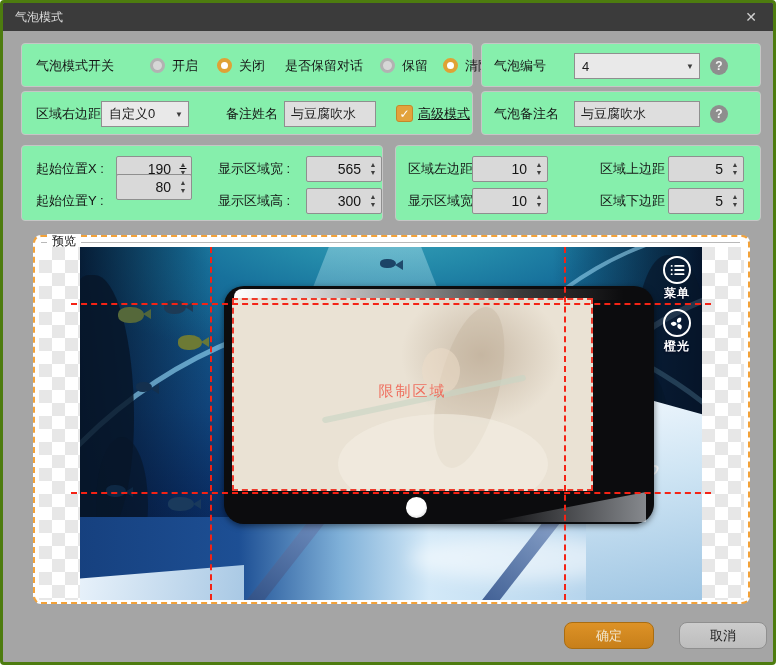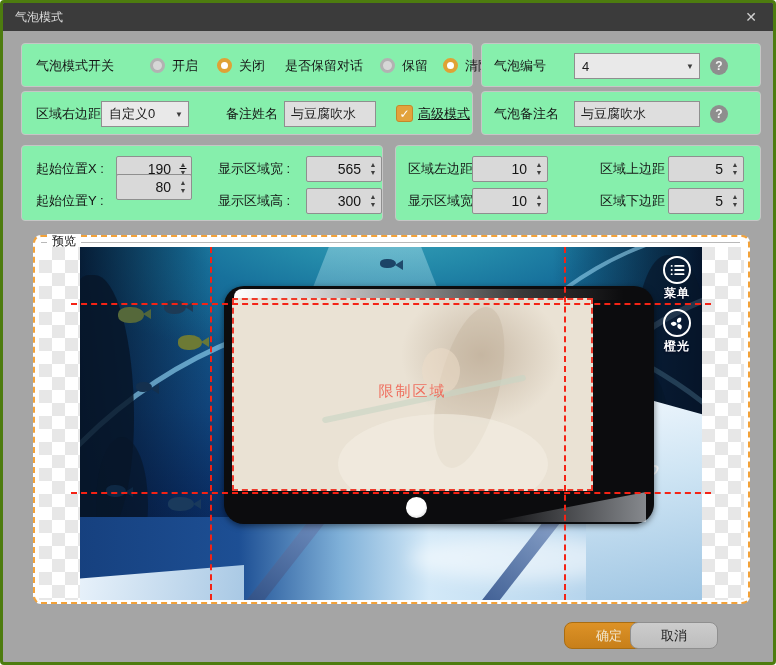--- a/index.html
+++ b/index.html
@@ -89,21 +89,21 @@
     background:linear-gradient(to right,rgba(235,238,242,0),rgba(215,220,226,.6));
     -webkit-clip-path:polygon(0 100%,100% 0,100% 100%);clip-path:polygon(0 100%,100% 0,100% 100%);}
   .tv-button{position:absolute;left:182px;bottom:6px;width:21px;height:21px;border-radius:50%;
     background:radial-gradient(circle at 45% 40%,#ffffff 55%,#e2e2e2 75%,#9a9a9a 100%);}
   
   .gv{position:absolute;top:0;height:353px;width:0;border-left:2px dashed #f42315;z-index:30;}
   .gh{position:absolute;left:32px;width:640px;height:0;border-top:2px dashed #f42315;z-index:30;}
   
   .btn{position:absolute;top:619px;height:27px;border-radius:8px;font-size:13px;text-align:center;line-height:25px;cursor:pointer;}
   .btn-ok{left:561px;width:90px;background:linear-gradient(to bottom,#dd9226,#c77f1a);border:1px solid #a96d12;color:#f1e6cd;}
-  .btn-cancel{left:627px;width:88px;background:linear-gradient(to bottom,#cccccc,#bdbdbd);border:1px solid #8f8f8f;color:#1a1a1a;}
+  .btn-cancel{left:676px;width:88px;background:linear-gradient(to bottom,#cccccc,#bdbdbd);border:1px solid #8f8f8f;color:#1a1a1a;}
 </style>
 </head>
 <body>
 
 <div class="dialog">
 
   <div class="titlebar">
     <span class="title">气泡模式</span>
     <span class="close">✕</span>
   </div>

